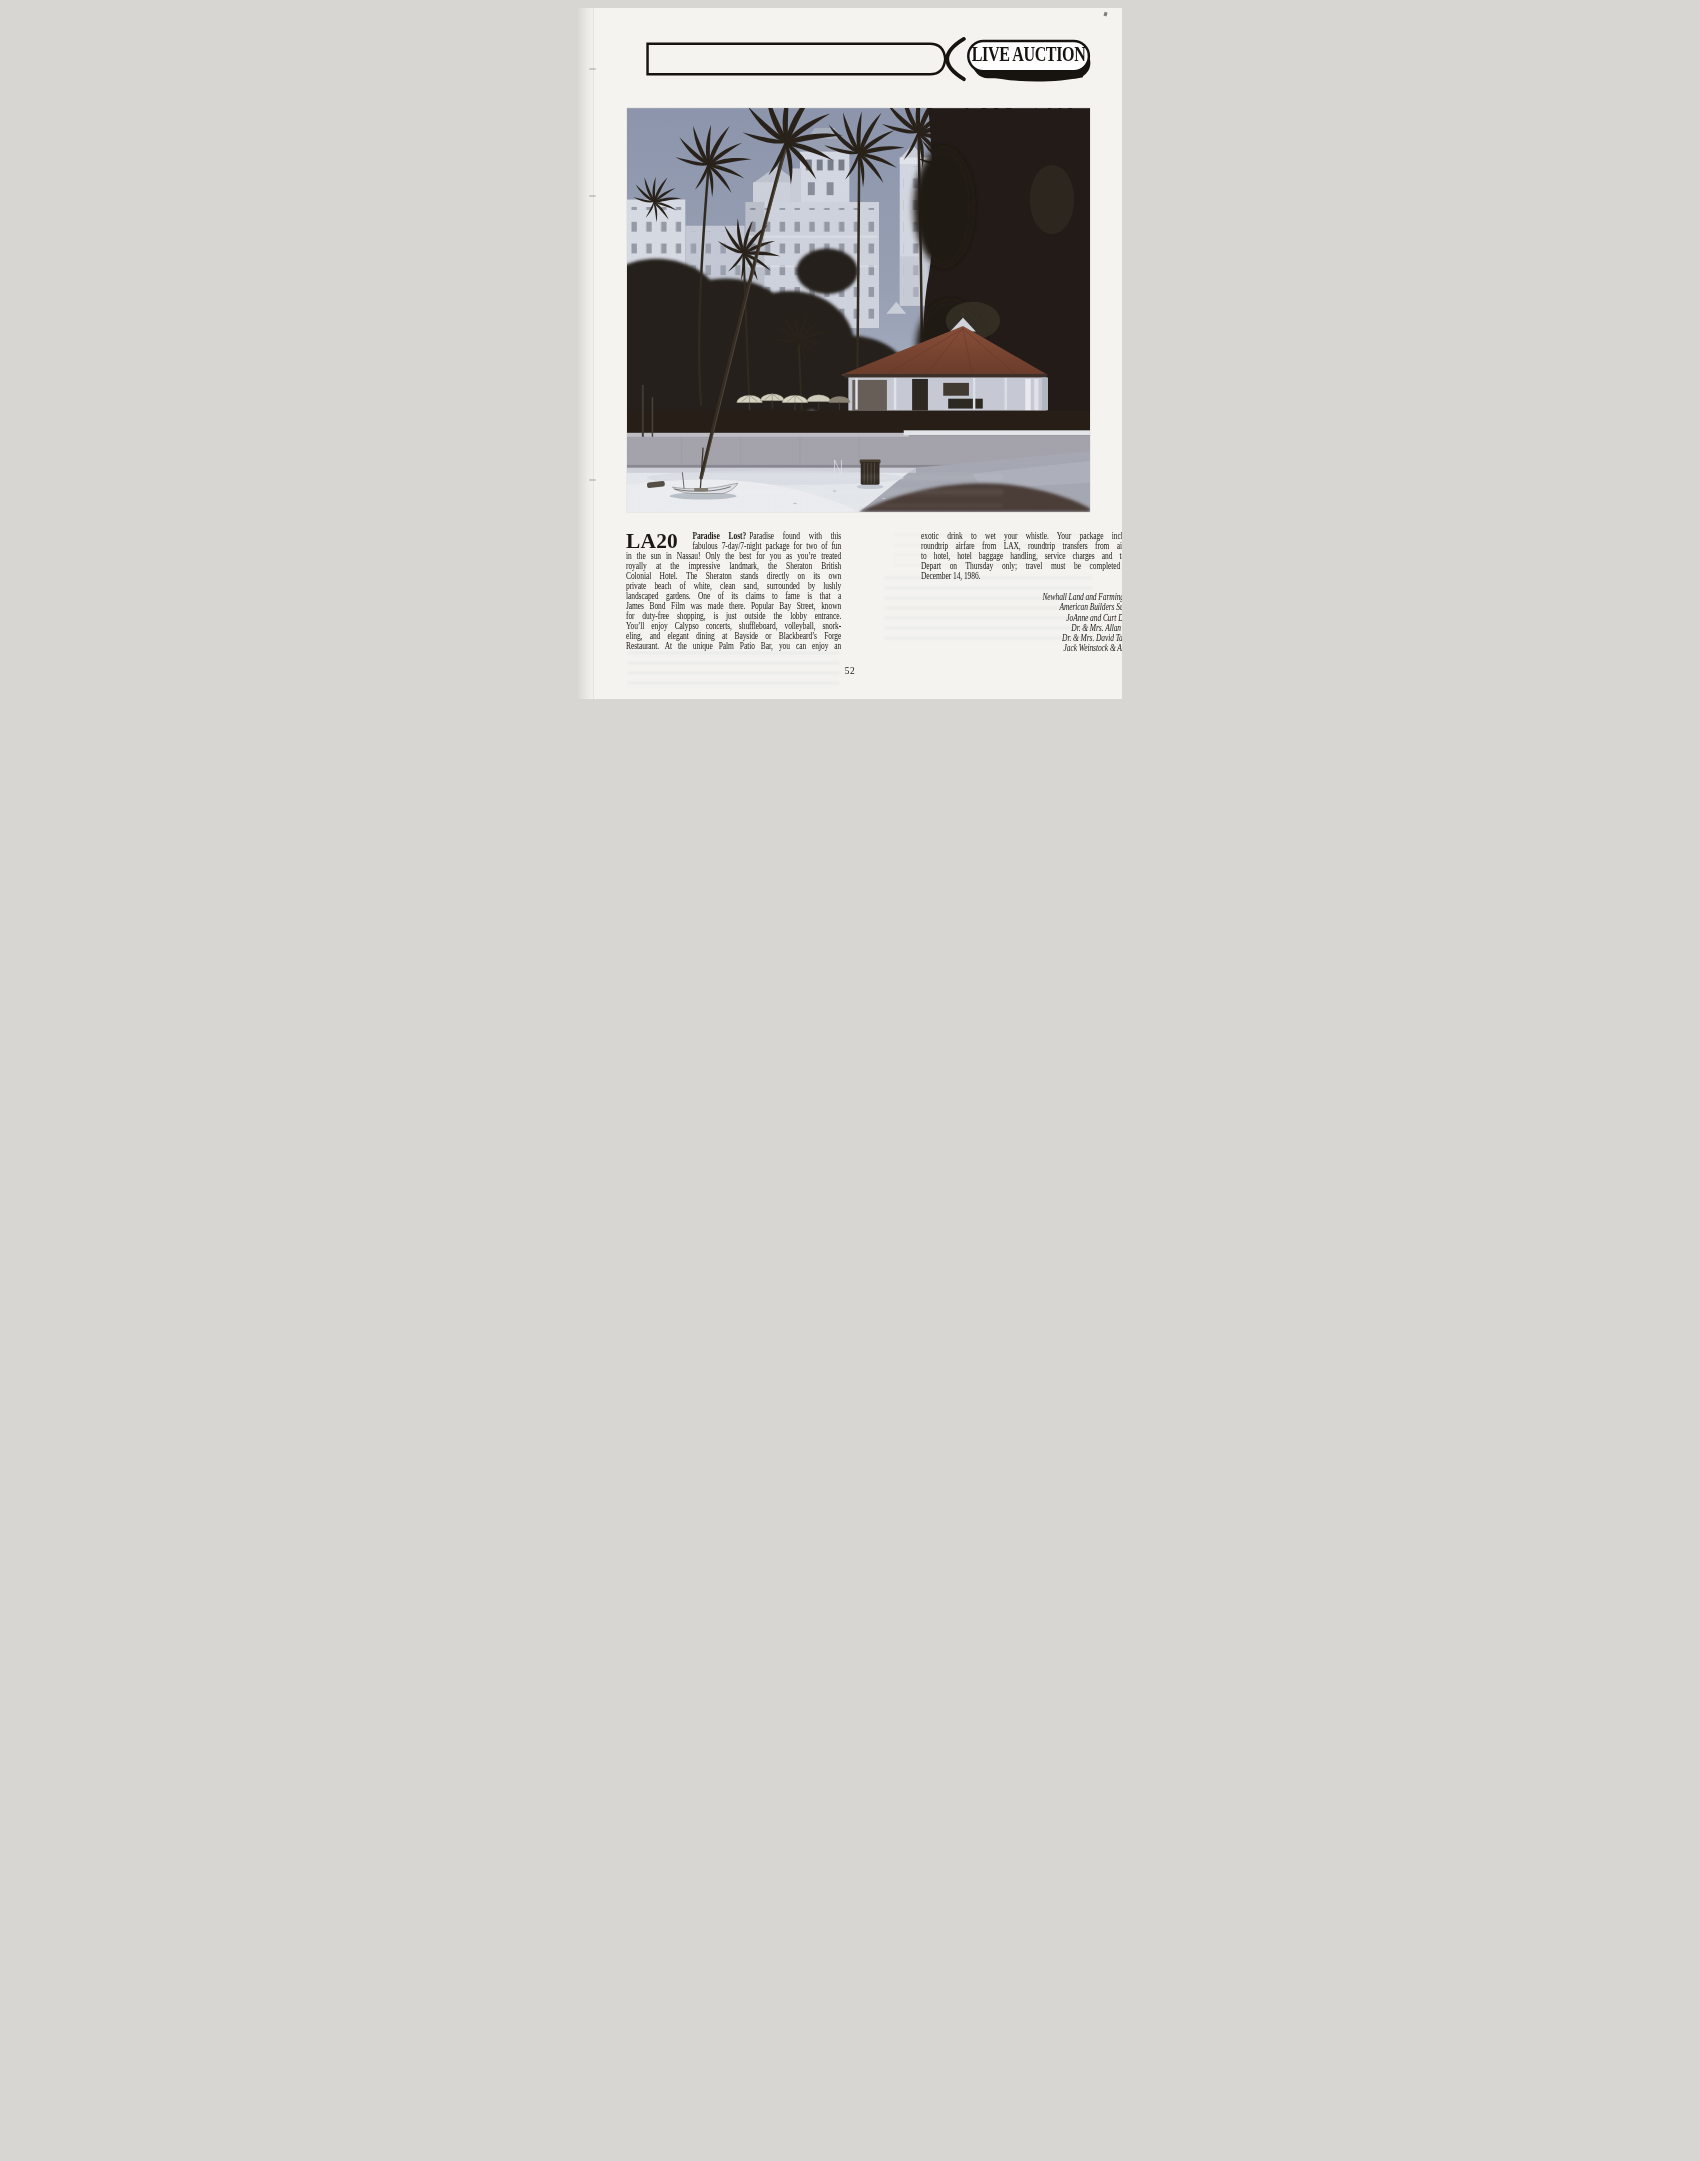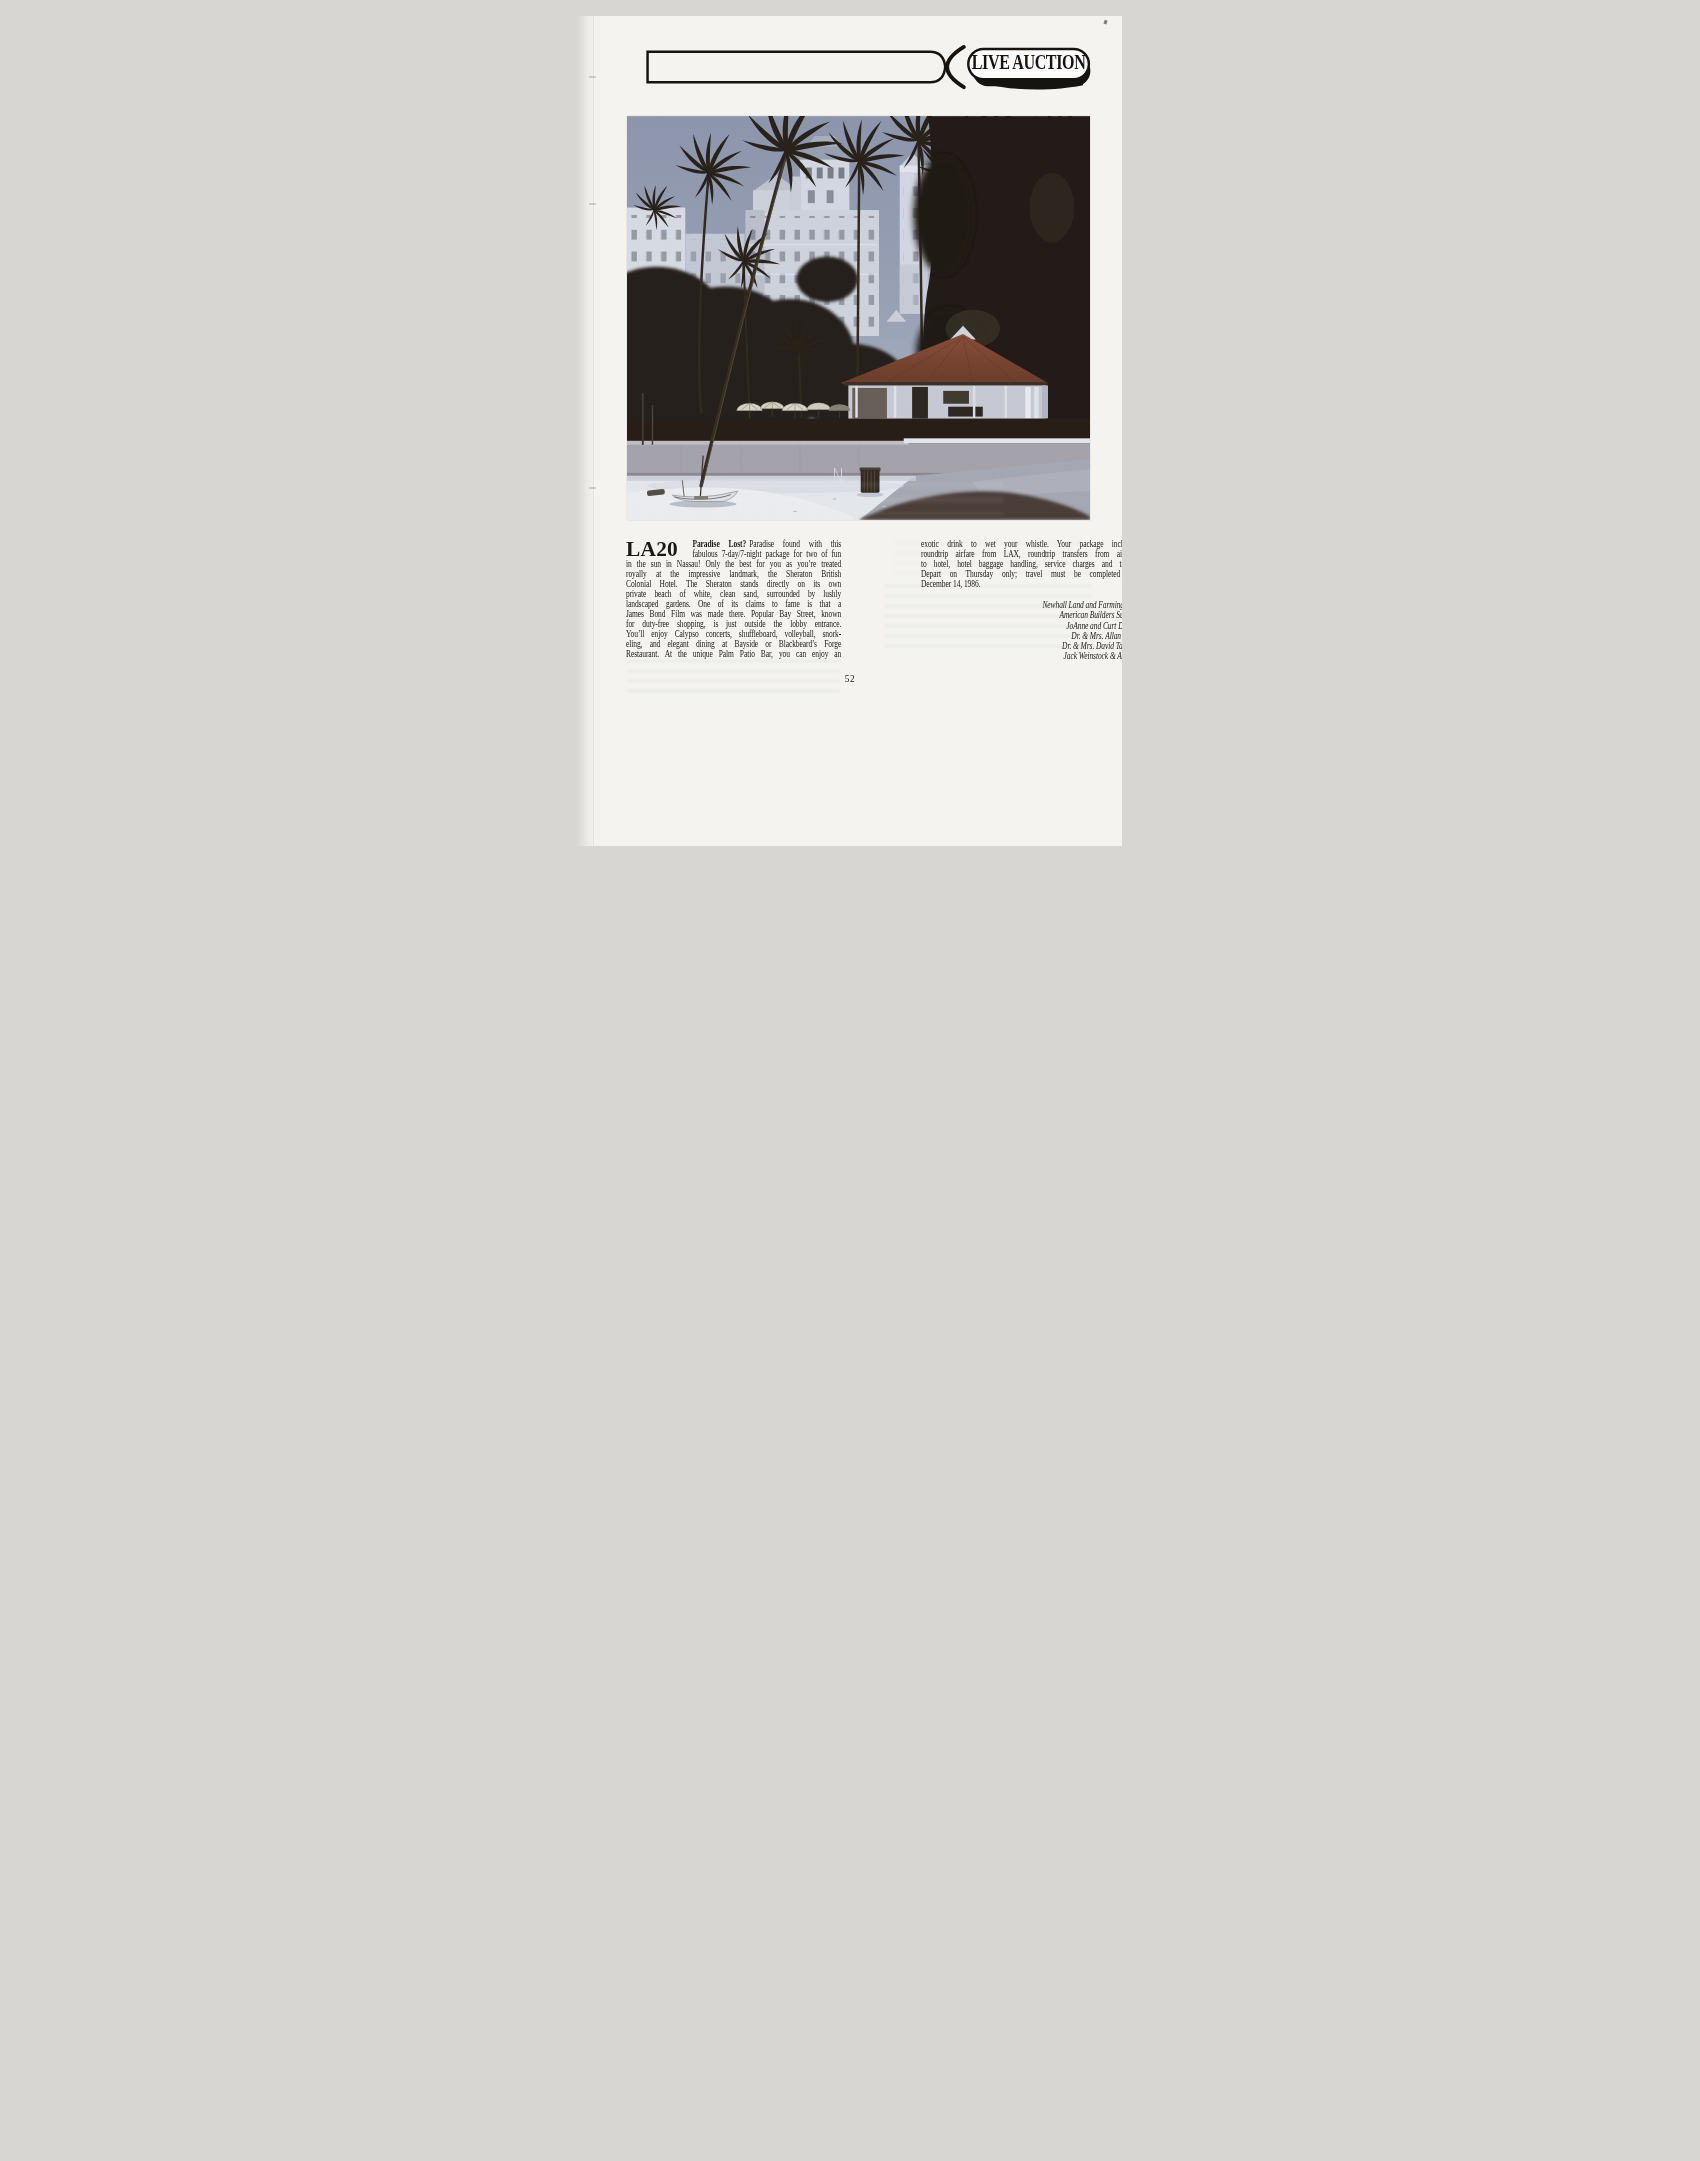--- a/index.html
+++ b/index.html
@@ -1,19 +1,19 @@
 <!DOCTYPE html>
 <html lang="en" style="font-size:8px"><head>
 <meta charset="utf-8">
 <style>
   html,body{margin:0;padding:0;background:#d8d6d2;}
   #page{
     position:relative;
-    width:544px;height:830px;
-    margin:16px auto;
+    width:544px;height:691px;
+    margin:8px auto;
     background:#f4f3ef;
     overflow:hidden;
     font-family:"Liberation Serif","DejaVu Serif",serif;
     color:#1b1815;
   }
   
   .edge-shade{position:absolute;left:0;top:0;bottom:0;width:17px;
     background:linear-gradient(90deg,rgba(60,55,48,.14),rgba(60,55,48,.04) 60%,rgba(60,55,48,0));}
   .crease{position:absolute;left:15px;top:0;bottom:0;width:1.5px;
     background:linear-gradient(90deg,rgba(40,36,30,.12),rgba(255,255,255,.25) 70%,rgba(0,0,0,0));}

